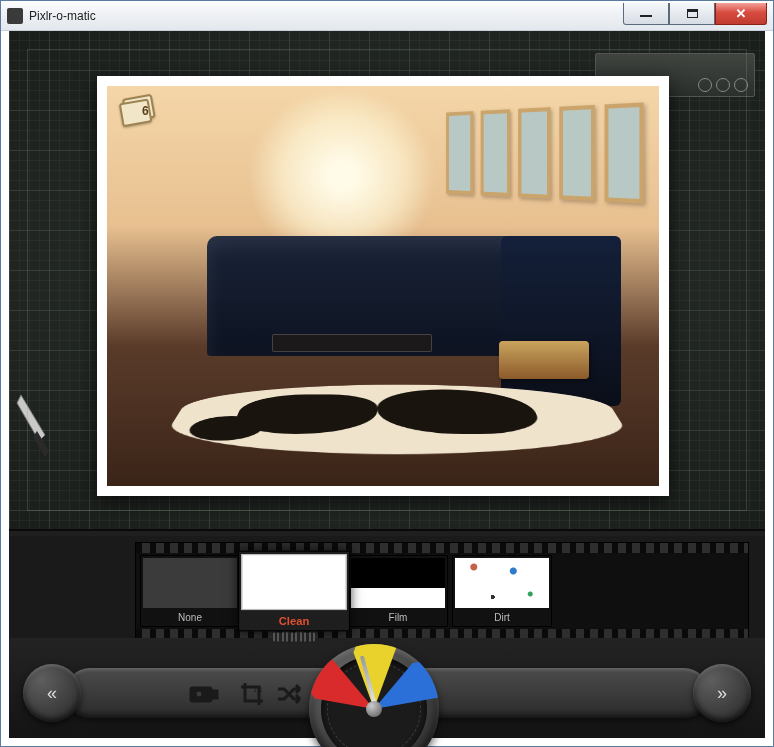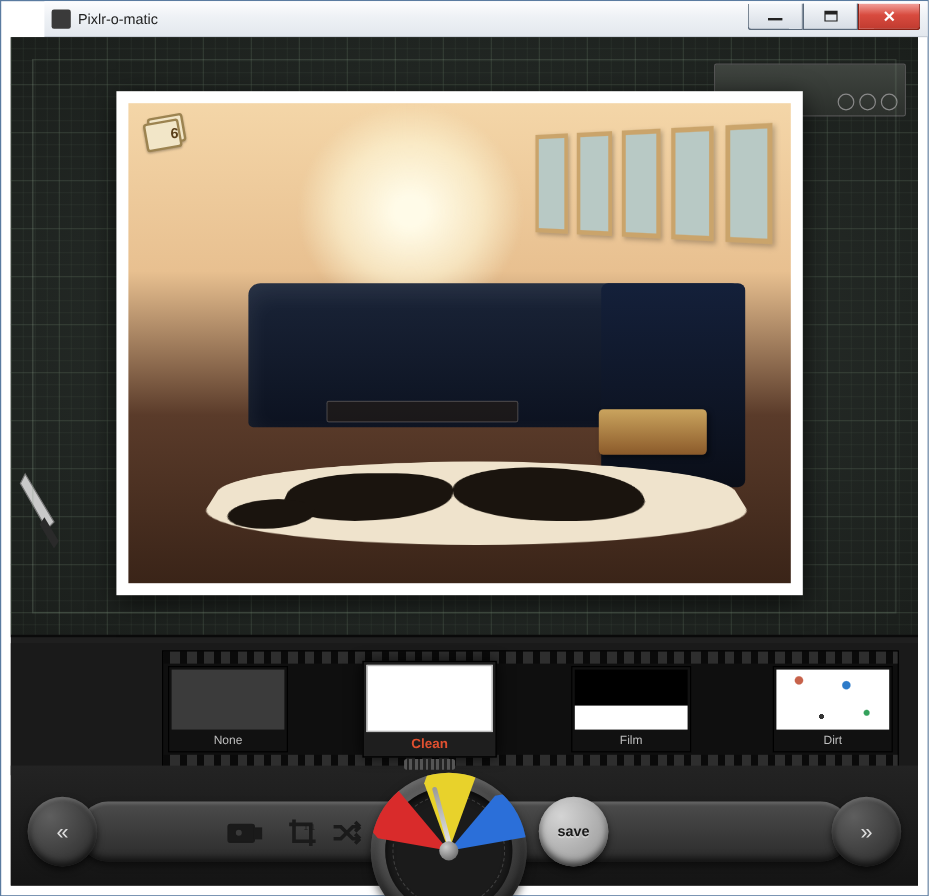--- a/index.html
+++ b/index.html
@@ -1,19 +1,19 @@
 <!DOCTYPE html>
 <html><head>
 <meta charset="utf-8">
 <style>
   * { box-sizing: border-box; margin: 0; padding: 0; }
   body { width: 774px; height: 747px; background: #ccc; font-family: Tahoma, Arial, sans-serif; overflow: hidden; }
 
   
-  .window { width: 774px; height: 747px; background: #fff; border: 1px solid #5a7ba0; position: relative; padding-left: 36px; }
+  .window { width: 774px; height: 747px; background: #fff; border: 1px solid #5a7ba0; position: relative; }
   .titlebar { height: 30px; background: linear-gradient(#fdfdfe, #eef1f5 45%, #e3e8ee); display: flex; align-items: center; padding: 0 6px; border-bottom: 1px solid #c9cfd8; }
   .titlebar .appicon { width: 16px; height: 16px; background: #3a3a3a; border-radius: 2px; margin-right: 6px; }
   .titlebar .title { font-size: 12px; color: #222; flex: 1; }
   .winbtns { display: flex; gap: 0; }
   .winbtn { width: 46px; height: 22px; border: 1px solid #5c6b7c; border-top: none; background: linear-gradient(#f5f7fa, #d7dde5); margin-top: -4px; display: flex; align-items: center; justify-content: center; font-size: 12px; color: #333; position: relative; }
   .winbtn.min { border-top-left-radius: 0; border-bottom-left-radius: 3px; }
   .winbtn.close { width: 52px; background: linear-gradient(#f2a09a, #d84b3f 45%, #c13b30); border-color: #8a2015; color: #fff; border-bottom-right-radius: 3px; }
   .winbtn.close span { font-weight: bold; font-size: 13px; }
   .winbtn.min .glyph { width: 12px; height: 2px; background: #222; margin-top: 6px; }
   .winbtn.max .glyph { width: 11px; height: 9px; border: 1px solid #222; border-top: 3px solid #222; }
@@ -57,21 +57,21 @@
   .stack { position:absolute; right:70px; top:255px; width:90px; height:38px; background: linear-gradient(#caa45e,#8b5a2a); border-radius:4px; box-shadow: 2px 2px 4px rgba(0,0,0,0.4);}
   .photo-badge { position:absolute; left:12px; top:5px; width:42px; height:36px; }
   .photo-badge svg { width:100%; height:100%; filter: drop-shadow(0 1px 1px rgba(0,0,0,0.3));}
   .photo-badge-num { position:absolute; left:23px; top:13px; font-size:12px; font-weight:bold; color:#5a3e18;}
 
   
   .strip { position: absolute; left: 0; right: 0; top: 505px; height: 110px; background: #1a1a1a; }
   .film { position:absolute; left:126px; right:16px; top:6px; bottom:6px; background:#0f0f0f; border:1px solid #000; }
   .sprockets { position:absolute; left:0; right:0; height:10px; background: repeating-linear-gradient(90deg, #0a0a0a 0 6px, #2e2e2e 6px 14px);}
   .sprockets.top { top:0;} .sprockets.bot { bottom:0;}
-  .thumbs { position:absolute; left:0; right:0; top:12px; bottom:12px; display:flex; gap:4px; padding:0 4px;justify-content:space-between; }
+  .thumbs { position:absolute; left:0; right:0; top:12px; bottom:12px; display:flex; gap:4px; padding:0 4px; }
   .thumb { width: 100px; background:#111; border:1px solid #000; display:flex; flex-direction:column; cursor:pointer; position:relative;}
   .thumb .img { flex:1; background:#fff; margin:2px; position:relative; }
   .thumb .lbl { height:16px; font-size:10px; color:#bdbdbd; text-align:center; line-height:16px; }
   .thumb.sel { transform: scale(1.12); z-index:5; box-shadow: 0 0 10px rgba(0,0,0,0.8); background:#1e1e1e;}
   .thumb.sel .lbl { color:#e05030; font-weight:bold;}
   .thumb .star { position:absolute; left:4px; top:3px; font-size:10px; color:#8c8c8c;}
   .thumb.sel .grip { position:absolute; left:50%; bottom:-10px; transform:translateX(-50%); width:38px; height:8px; background:repeating-linear-gradient(90deg,#555 0 2px,#222 2px 4px); border-radius:2px;}
   .thumb.none .img { background:#3b3b3b;}
   .thumb.black .img { background:#fff; border:6px solid #000;}
   .thumb.clean .img { background:#fff; border:1px solid #bbb;}
@@ -239,19 +239,16 @@
       <div class="dial-outer">
         <div class="dial-inner">
           <div class="wedge r"></div>
             <div class="wedge y"></div>
             <div class="wedge b"></div>
           <div class="needle"></div>
           <div class="hub"></div>
         </div>
       </div>
 
-      <div class="round-btn save">
-          <span>save</span>
-        </div>
     </div>
 
   </div>
 </div>
 
 </body></html>

